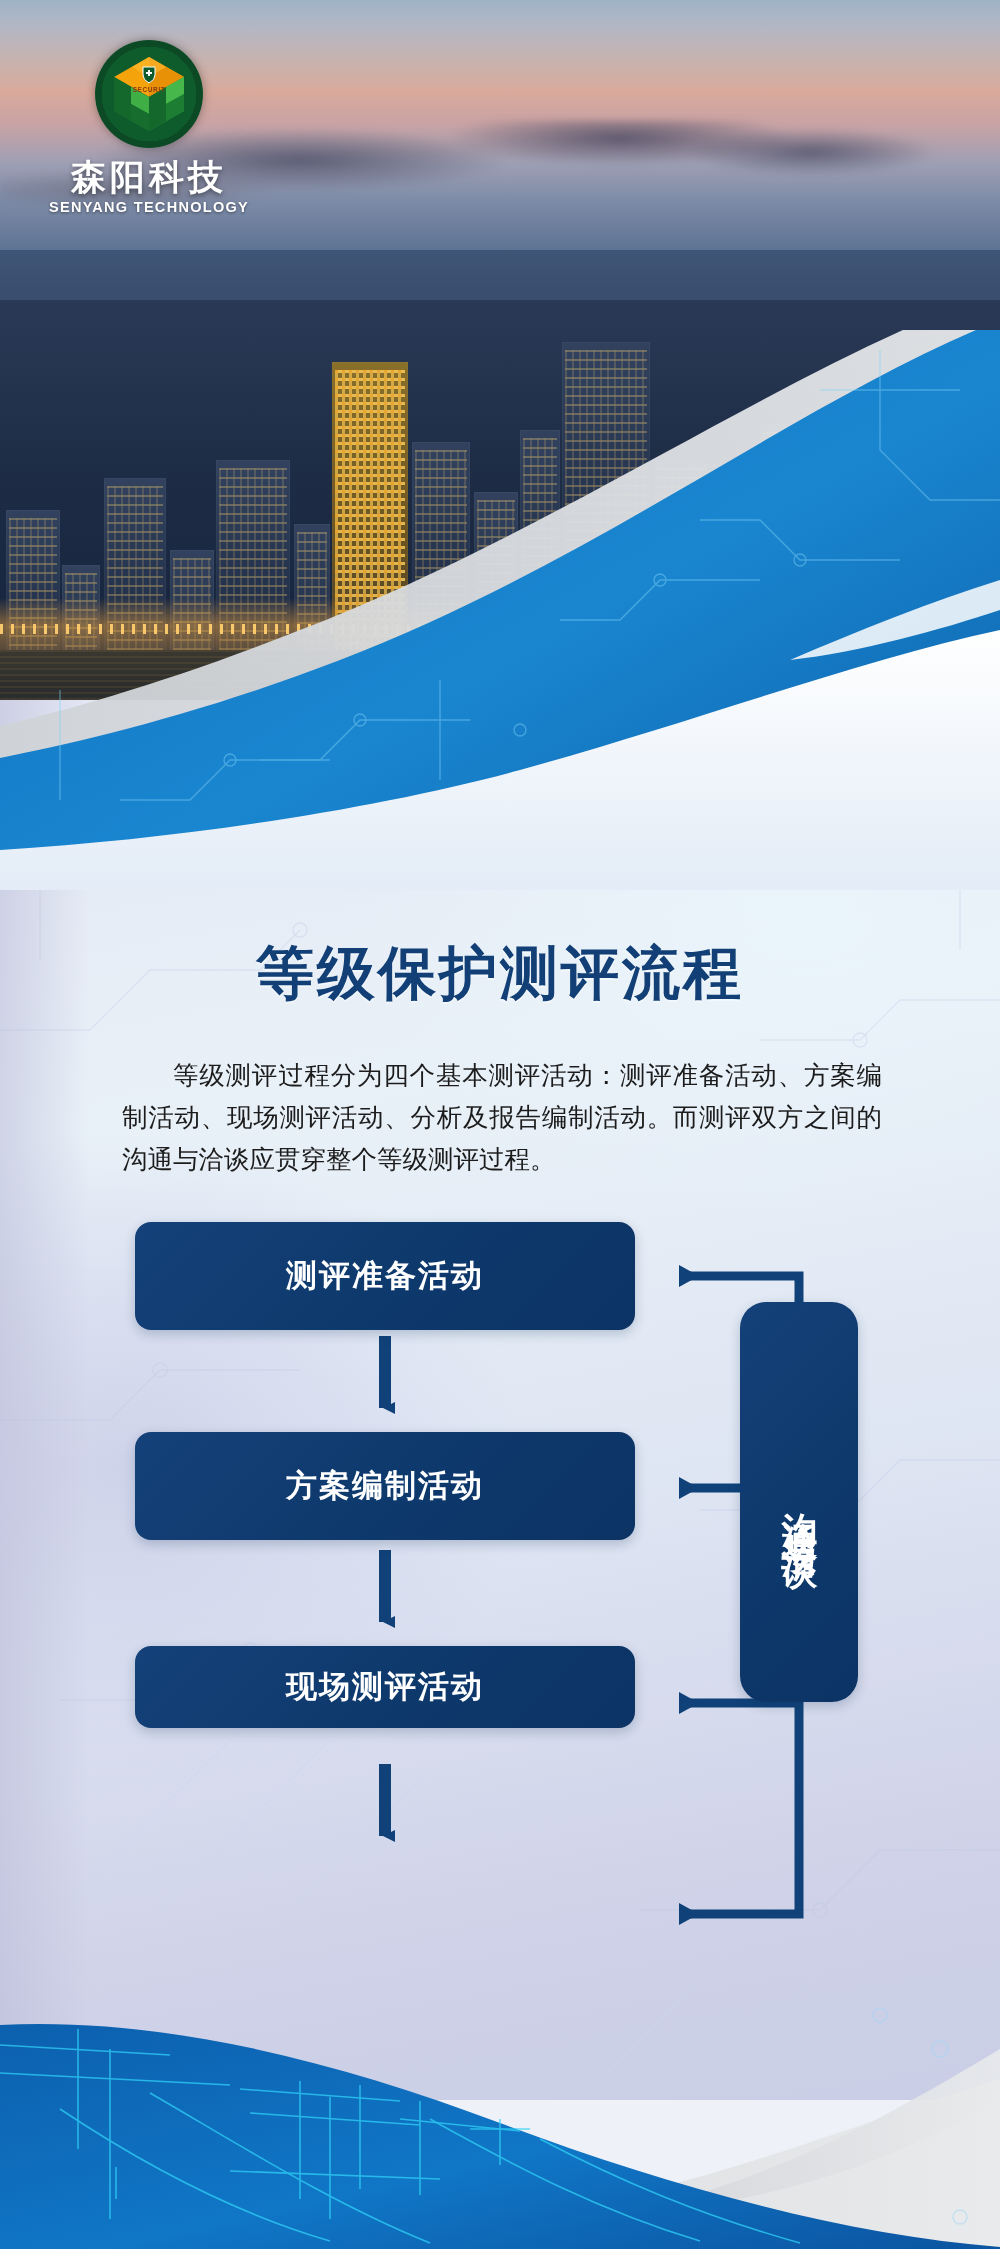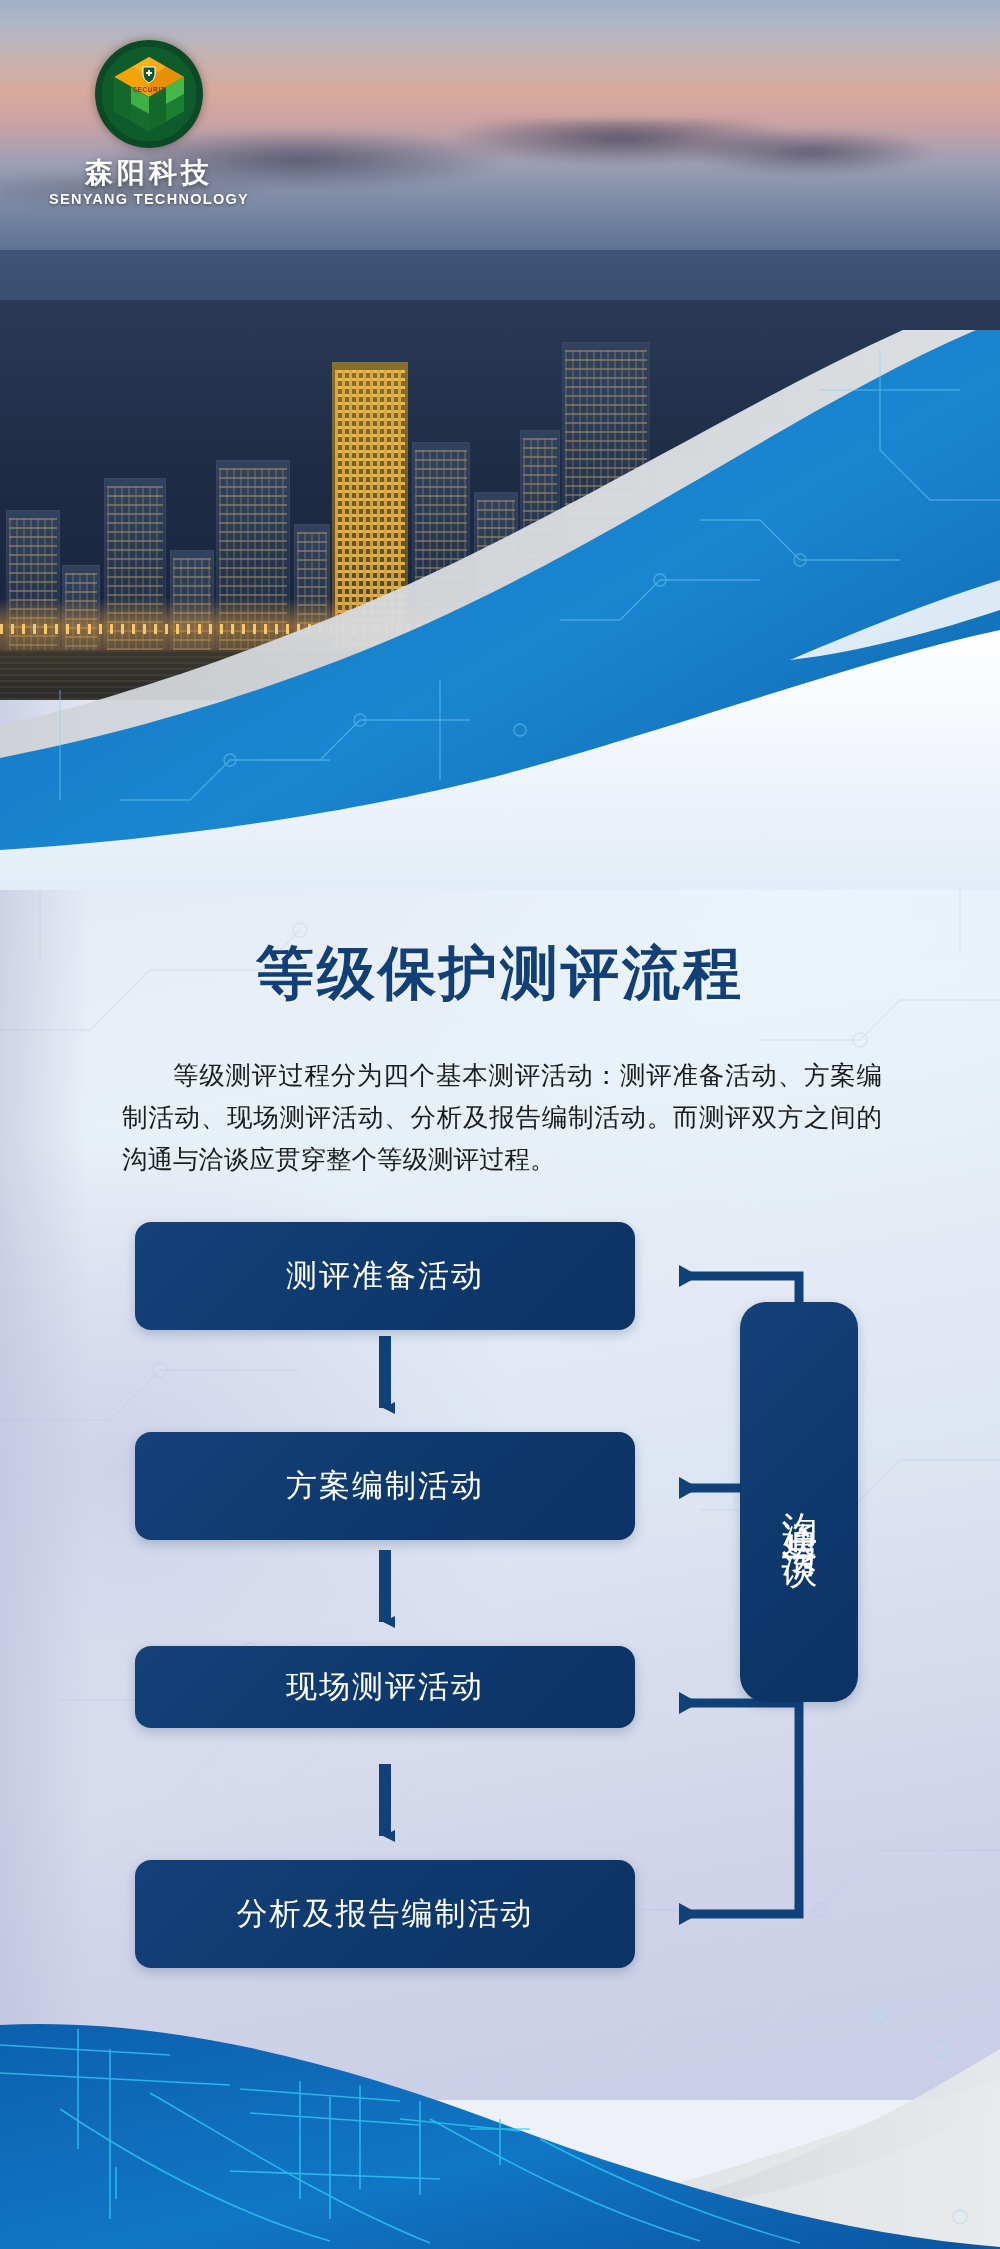--- a/index.html
+++ b/index.html
@@ -99,21 +99,21 @@
   
   .logo-block { position: absolute; left: 34px; top: 40px; width: 230px; text-align: center; z-index: 8; }
   .logo-mark {
     width: 108px; height: 108px; margin: 0 auto 10px; position: relative;
     border-radius: 50%;
     background: radial-gradient(circle at 50% 50%, #0e5b2c 0 62%, #0b4a24 62% 72%, #ffffff 72% 84%, #0d5a2b 84% 100%);
     box-shadow: 0 0 10px rgba(0,0,0,.35);
   }
   .logo-cube { position: absolute; left: 50%; top: 50%; transform: translate(-50%,-50%); width: 74px; height: 78px; }
   .logo-name {
-    font-size: 28px; font-weight: 700; color: #ffffff; letter-spacing: 4px; line-height: 1.1;
+    font-size: 35px; font-weight: 700; color: #ffffff; letter-spacing: 4px; line-height: 1.1;
     text-shadow: 0 2px 5px rgba(0,0,0,.45);
   }
   .logo-sub {
     font-size: 14.5px; font-weight: 700; color: #ffffff; letter-spacing: 1.3px; margin-top: 2px;
     text-shadow: 0 1px 3px rgba(0,0,0,.45);
   }
 
   
   .wave-top { position: absolute; left: 0; top: 330px; width: 1000px; height: 560px; z-index: 6; }
   .wave-bottom { position: absolute; left: 0; bottom: 0; width: 1000px; height: 260px; z-index: 6; }
@@ -145,21 +145,21 @@
 
   
   .flow { position: absolute; left: 0; top: 1210px; width: 1000px; height: 760px; }
 
   .node {
     position: absolute;
     background: linear-gradient(135deg, #15417a 0%, #0e3a6e 45%, #0c3364 100%);
     border-radius: 16px;
     color: #ffffff;
     font-size: 31px;
-    font-weight: 400;
+    font-weight: 700;
     letter-spacing: 2px;
     display: flex; align-items: center; justify-content: center;
     box-shadow: 0 4px 12px rgba(10,40,80,.22);
   }
   .node.n1 { left: 135px; top: 12px;  width: 500px; height: 108px; }
   .node.n2 { left: 135px; top: 222px; width: 500px; height: 108px; }
   .node.n3 { left: 135px; top: 436px; width: 500px; height: 82px; }
   .node.n4 { left: 135px; top: 650px; width: 500px; height: 108px; }
 
   .node.vert {
@@ -374,21 +374,20 @@
           <path d="M799,492 L799,492"></path>
         </g>
         <g stroke="#104279" stroke-width="9" fill="none">
           <path d="M799,493 L680,493" marker-end="url(#arrLeft)"></path>
         </g>
       </svg>
 
       <div class="node n1">测评准备活动</div>
       <div class="node n2">方案编制活动</div>
       <div class="node n3">现场测评活动</div>
-      <div class="node n4">分析及报告编制活动</div>
 
       <div class="node vert">沟通与洽谈</div>
     </div>
   </div>
 
   <svg class="wave-bottom" viewBox="0 0 1000 260" preserveAspectRatio="none">
     <defs>
       <linearGradient id="bwGrey" x1="0" y1="0" x2="1" y2="0">
         <stop offset="0%" stop-color="#d3d5d8"></stop>
         <stop offset="100%" stop-color="#e8eaec"></stop>

